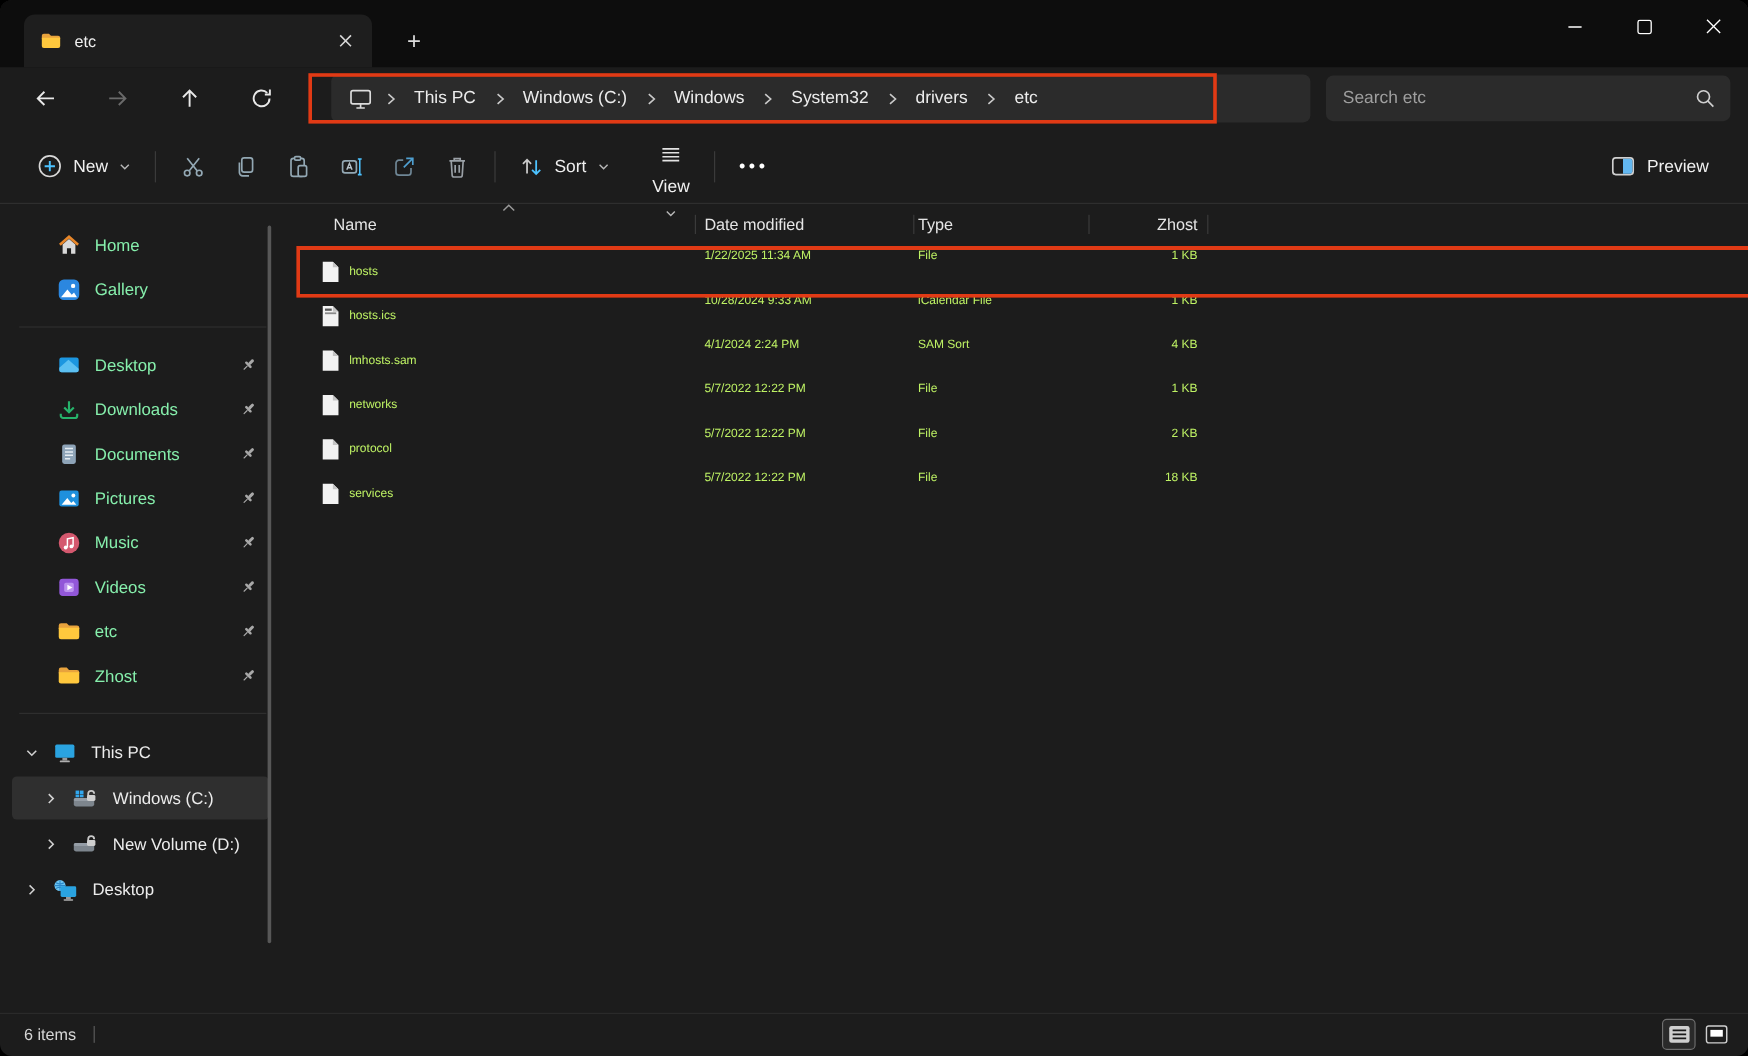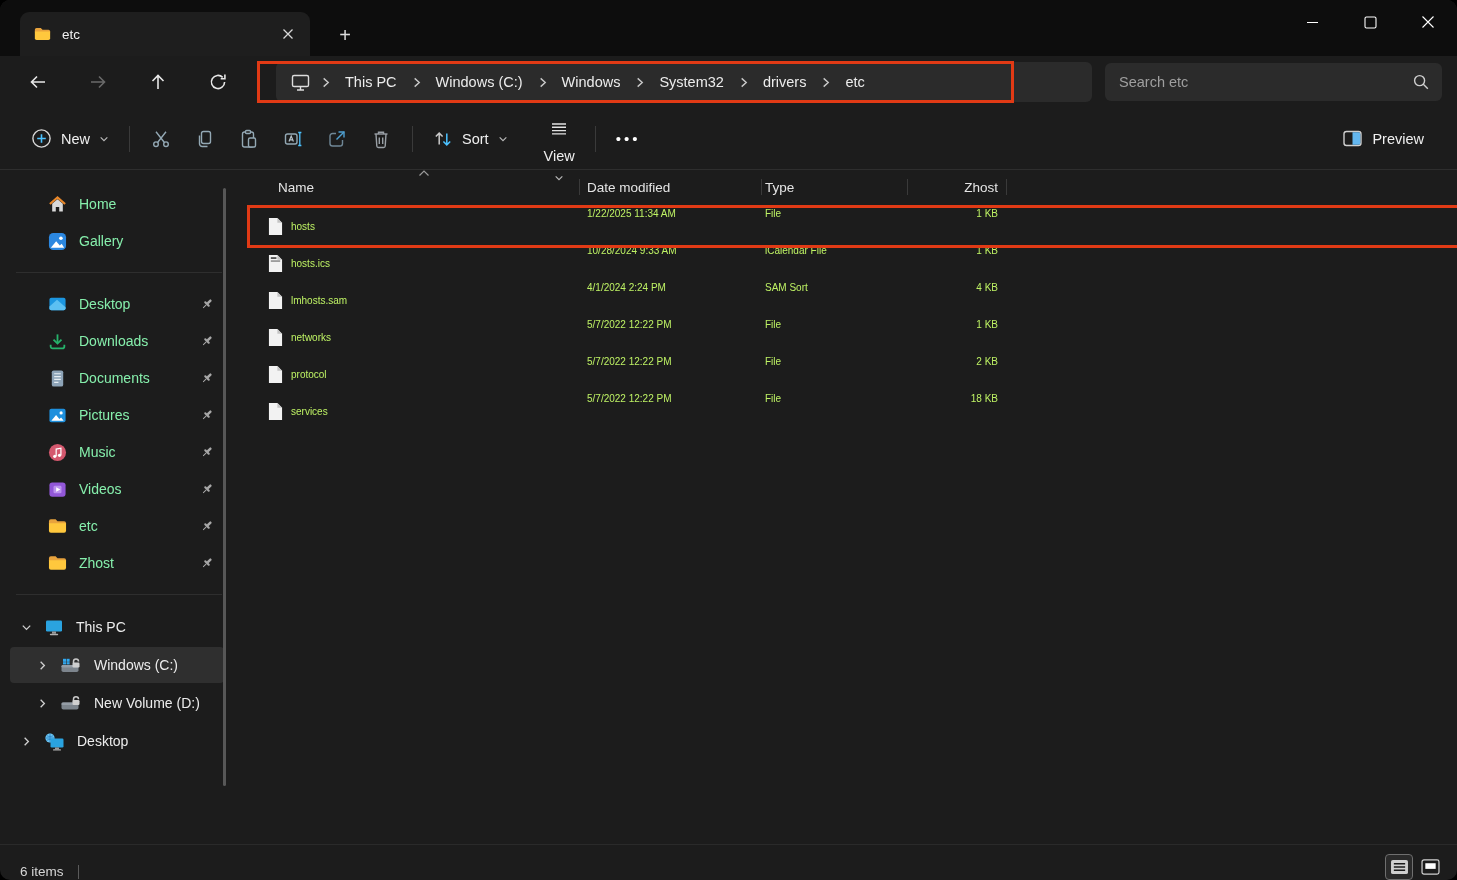--- a/index.html
+++ b/index.html
@@ -66,21 +66,21 @@
   .rows { margin-top:7px; }
   .row { display:flex; height:37px; font-size:10px; color:#bef264; position:relative; cursor:pointer; }
   .row.highlighted { box-shadow:0 0 0 3px #e13a15; z-index:2; }
   .c-name { width:330px; display:flex; align-items:center; padding-left:18px; }
   .c-name .fname { margin-left:8px; }
   .c-date { width:182px; padding-left:7px; }
   .c-type { width:146px; padding-left:3px; }
   .c-size { width:99px; text-align:right; padding-right:9px; }
 
   
-  .statusbar { height:35px; display:flex; align-items:flex-end; border-top:1px solid #2a2a2a; padding:0 14px 0 20px; font-size:13.5px; color:#d6d6d6; }
+  .statusbar { height:35px; display:flex; align-items:center; border-top:1px solid #2a2a2a; padding:0 14px 0 20px; font-size:13.5px; color:#d6d6d6; }
   .status-sep { width:1px; height:14px; background:#5a5a5a; margin-left:14px; }
   .status-right { margin-left:auto; display:flex; align-items:center; gap:5px; }
   .view-toggle { width:26px; height:24px; border:none; background:transparent; display:flex; align-items:center; justify-content:center; border-radius:3px; cursor:pointer; }
   .view-toggle.active { outline:1px solid #6f6f6f; background:#2a2a2a; }
 
   svg { display:block; }
 </style>
 </head>
 <body>
 

